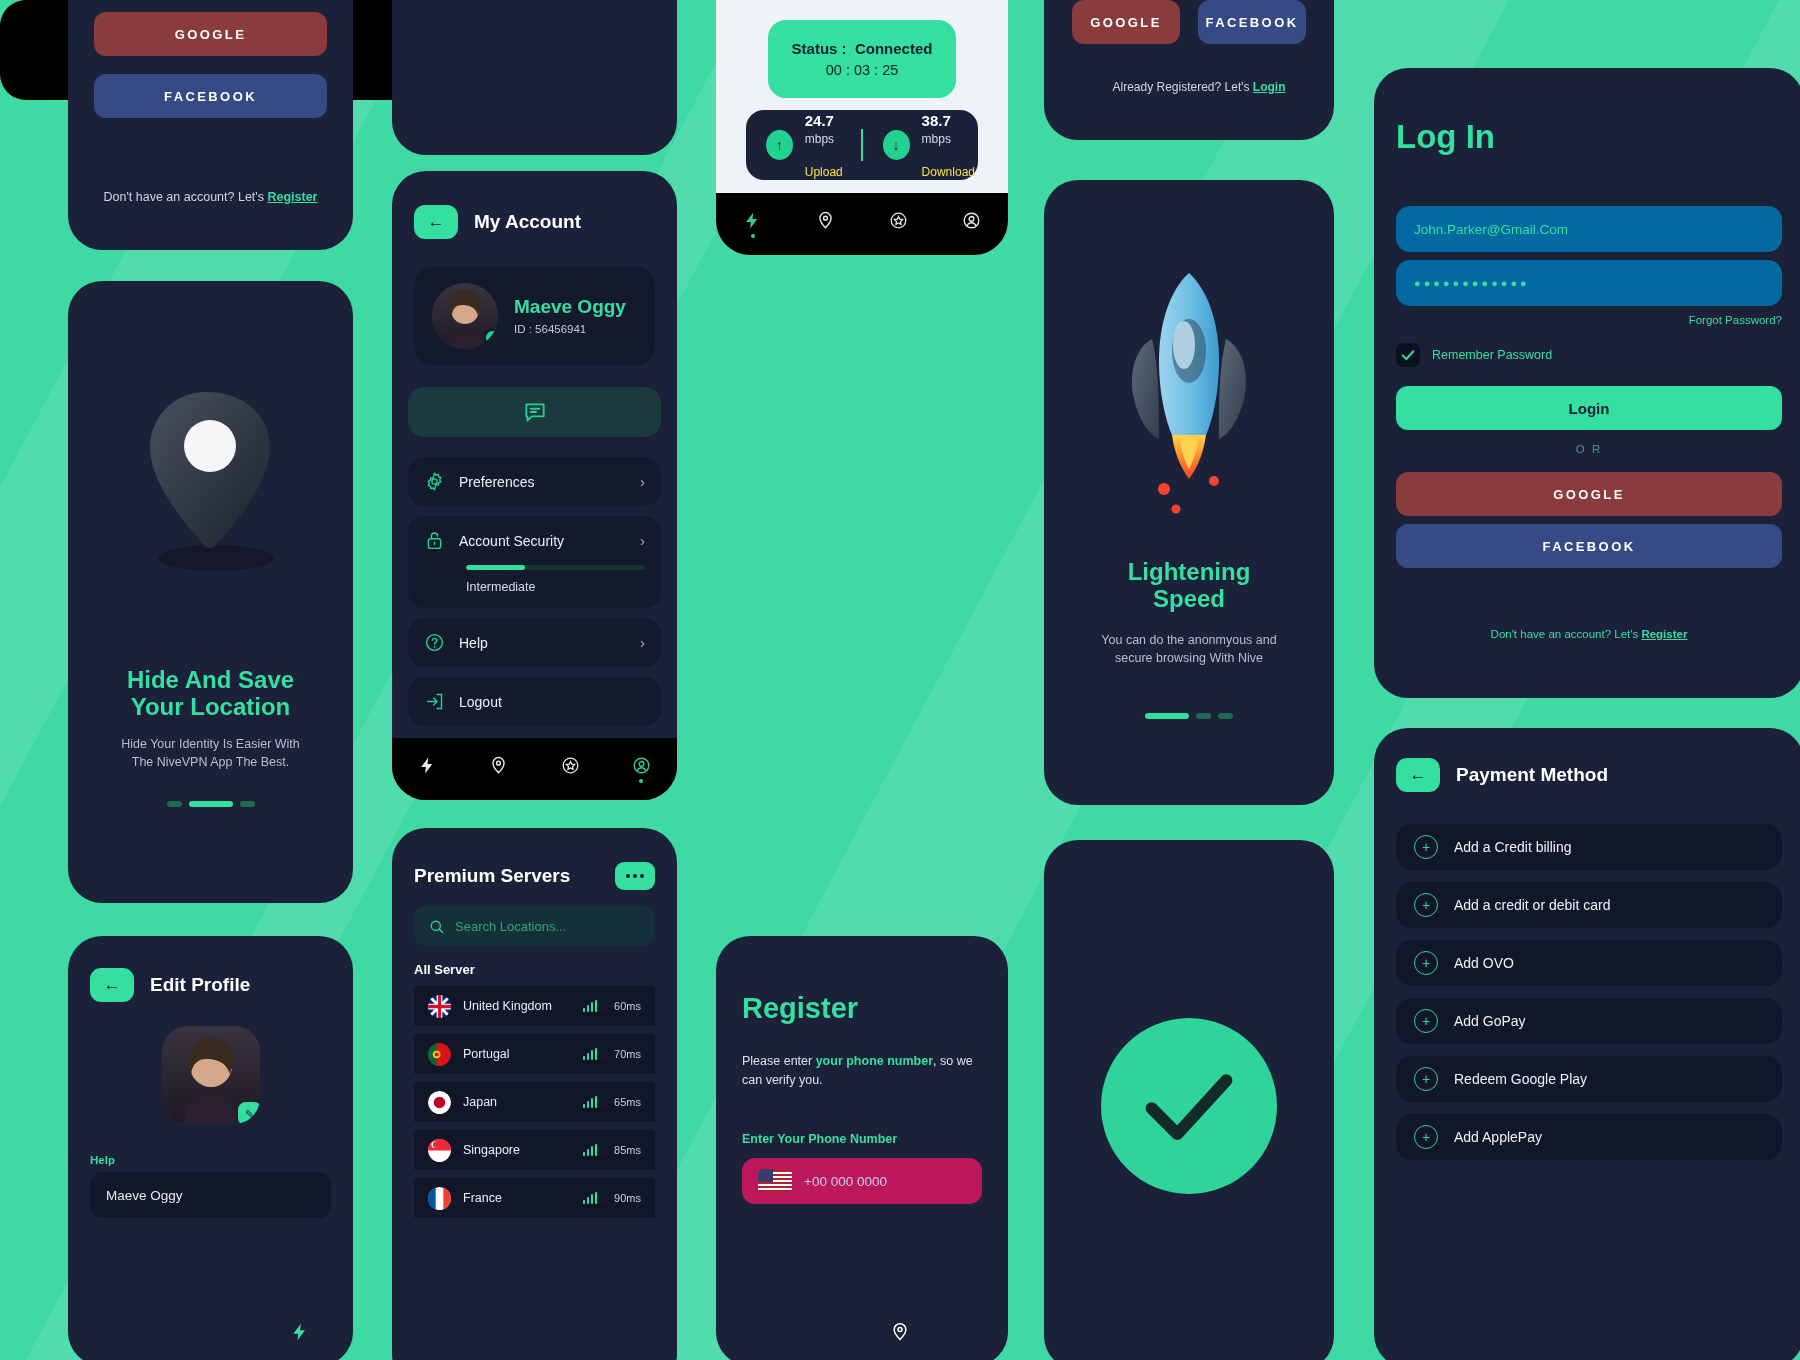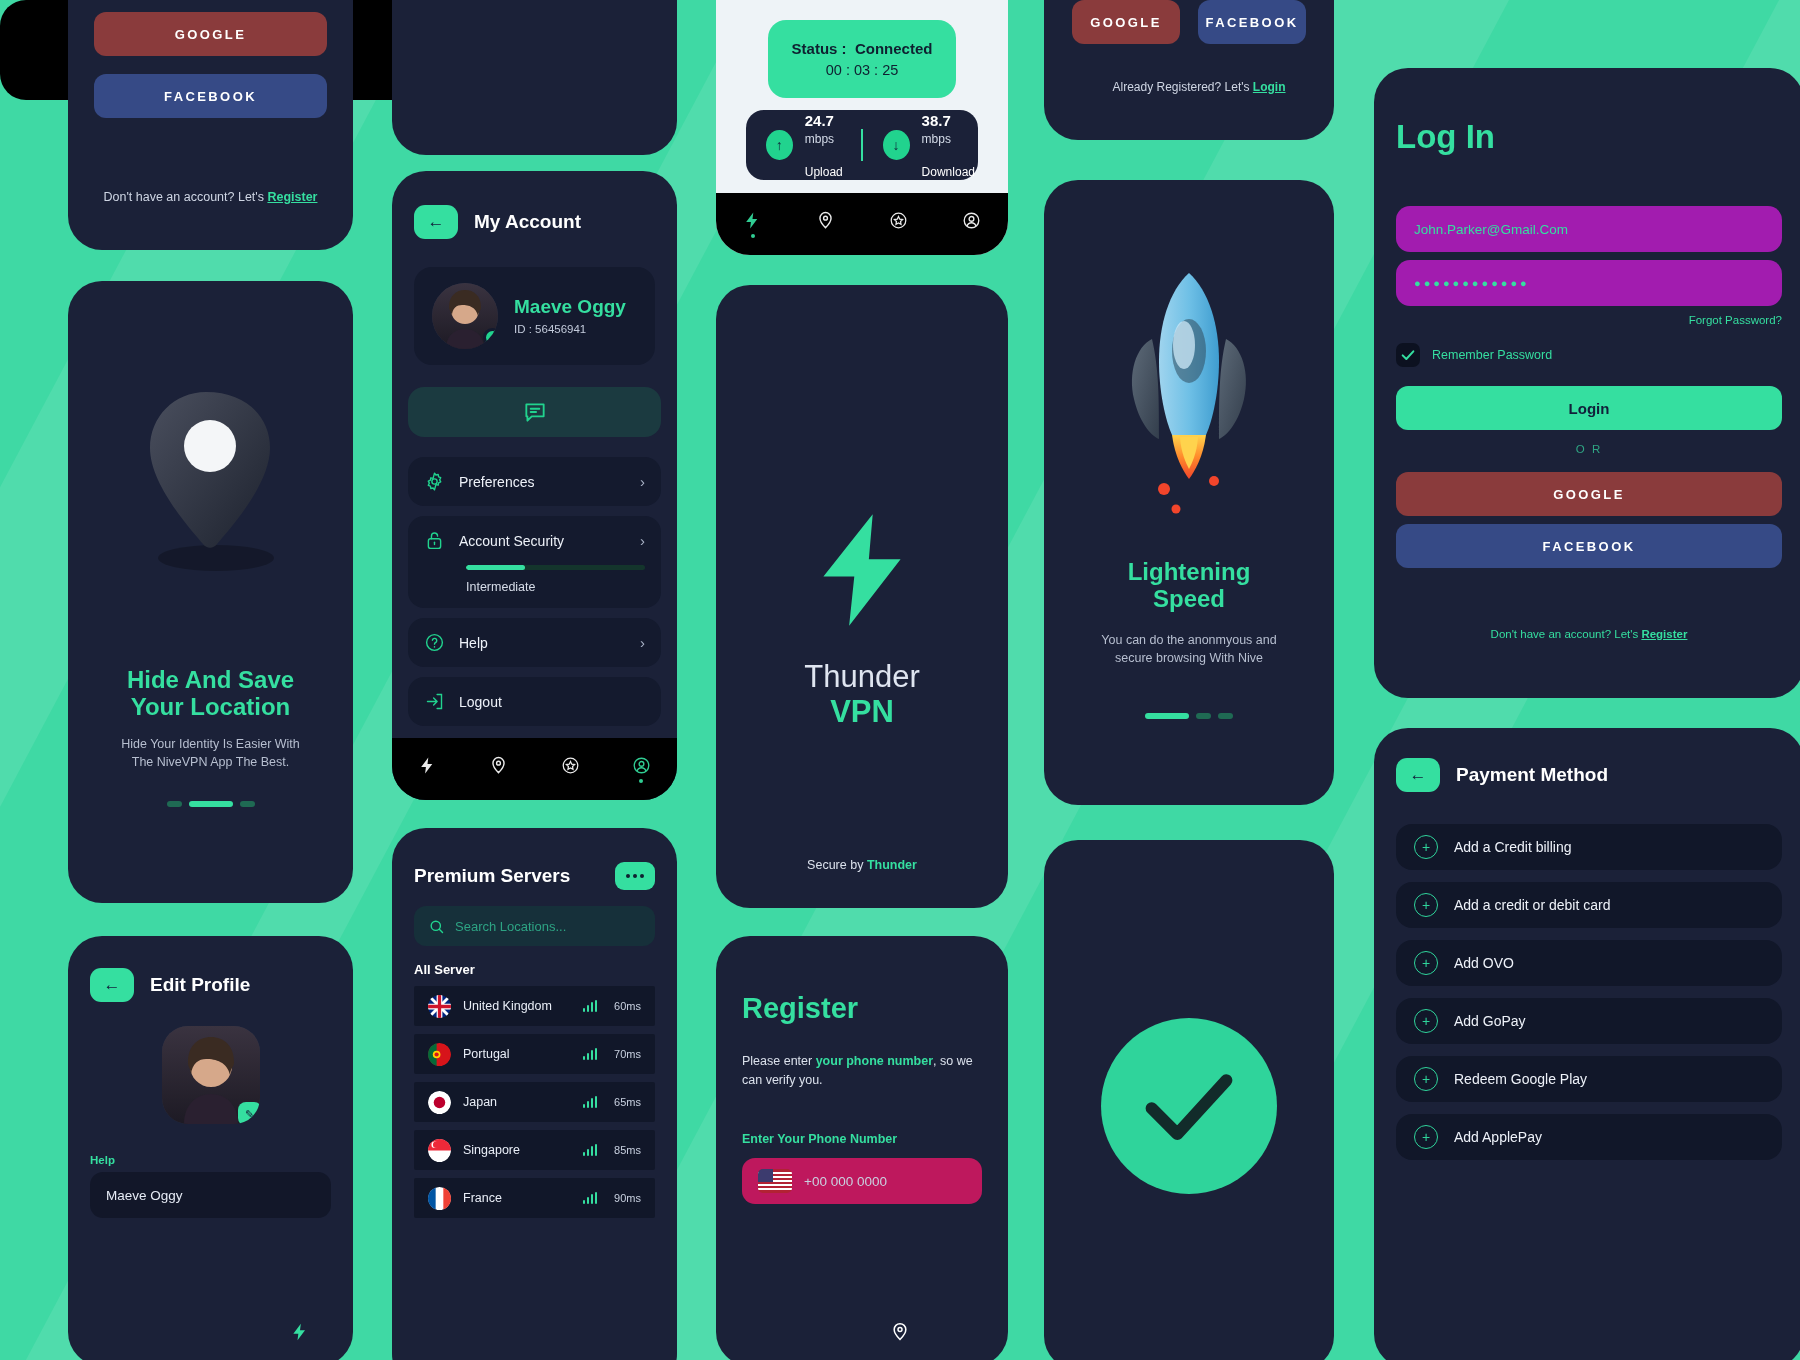--- a/index.html
+++ b/index.html
@@ -162,21 +162,21 @@
   .stat-pill .l b{font-weight:bold;}
   .stat-pill .tm{color:#0f2030;font-size:14.5px;}
   .speed{
     position:absolute;left:30px;right:30px;top:290px;height:70px;border-radius:18px;background:#1b2138;
     display:flex;align-items:center;
   }
   .sp{flex:1;display:flex;align-items:center;gap:12px;padding-left:20px;}
   .spc{width:30px;height:30px;border-radius:50%;background:#21d38e;display:flex;align-items:center;justify-content:center;color:#10243a;font-size:14px;}
   .sp .v{color:#fff;font-size:15px;font-weight:bold;}
   .sp .v small{font-weight:normal;color:#d5dce9;font-size:12px;}
-  .sp .k{color:#ffffff;font-size:12px;margin-top:19px;}
+  .sp .k{color:#fde047;font-size:12px;margin-top:19px;}
   .divider{width:2px;height:32px;background:#35dfa0;}
   #p-status .tabbar{border-radius:0;}
 
   
   #p-thunder{left:716px;top:285px;width:292px;height:623px;}
   .bolt-big{position:absolute;left:50%;top:225px;transform:translateX(-50%);}
   #p-thunder .brand{
     position:absolute;left:0;right:0;top:375px;text-align:center;color:#dfe5f0;font-size:31px;line-height:1.12;
   }
   #p-thunder .brand b{display:block;color:#35dfa0;font-weight:bold;}
@@ -225,21 +225,21 @@
   
   #p-tabs{left:1374px;top:-64px;width:430px;height:100px;background:#000;border-radius:26px;}
   #p-tabs .row{position:absolute;left:0;right:0;bottom:14px;display:flex;justify-content:space-around;align-items:center;}
   #p-tabs .ti{color:#fff;}
   #p-tabs .ti.on{color:#35dfa0;}
 
   
   #p-login{left:1374px;top:68px;width:430px;height:630px;}
   #p-login .t{position:absolute;left:22px;top:50px;color:#35dfa0;font-size:33px;font-weight:bold;}
   .lf{
-    position:absolute;left:22px;right:22px;height:46px;border-radius:14px;background:#a21caf;
+    position:absolute;left:22px;right:22px;height:46px;border-radius:14px;background:#0369a1;
     display:flex;align-items:center;padding:0 18px;color:#35dfa0;font-size:13.5px;
   }
   #lf-email{top:138px;}
   #lf-pass{top:192px;letter-spacing:3px;font-size:11px;}
   #p-login .forgot{position:absolute;right:22px;top:246px;color:#35dfa0;font-size:11.5px;}
   #p-login .remember{position:absolute;left:22px;top:275px;display:flex;align-items:center;gap:12px;}
   .cbox{width:24px;height:24px;border-radius:7px;background:#0c1120;display:flex;align-items:center;justify-content:center;}
   #p-login .remember .rt{color:#35dfa0;font-size:12.5px;}
   #p-login .loginbtn{
     position:absolute;left:22px;right:22px;top:318px;height:44px;border-radius:12px;background:#35dfa0;
@@ -623,34 +623,20 @@
         <svg width="19" height="19" viewBox="0 0 24 24" fill="none" stroke="currentColor" stroke-width="1.7">
             <circle cx="12" cy="12" r="9.2"></circle>
             <circle cx="12" cy="10" r="3"></circle>
             <path d="M6.4 19c1-2.8 3-4.2 5.6-4.2S16.6 16.2 17.6 19"></path>
           </svg>
           <span class="d"></span>
       </div>
     </div>
   </div>
 
-  <div class="card" id="p-thunder">
-    <div class="bolt-big">
-      <svg width="104" height="120" viewBox="0 0 24 28" fill="#35dfa0">
-          <path d="M14.5 1L3 15.5h7.2L9 27 21 11.5h-7.4z"></path>
-        </svg>
-    </div>
-    <div class="brand">
-      <span>Thunder</span>
-      <b>VPN</b>
-    </div>
-    <div class="foot">
-      <span>Secure by </span><b>Thunder</b>
-    </div>
-  </div>
 
   <div class="card" id="p-reg">
     <div class="t">Register</div>
     <div class="p">
       <span>Please enter </span><b>your phone number</b><span>, so we can verify you.</span>
     </div>
     <div class="lbl">Enter Your Phone Number</div>
     <div class="phone">
       <span class="fl">
         <svg viewBox="0 0 34 24" width="34" height="24">

